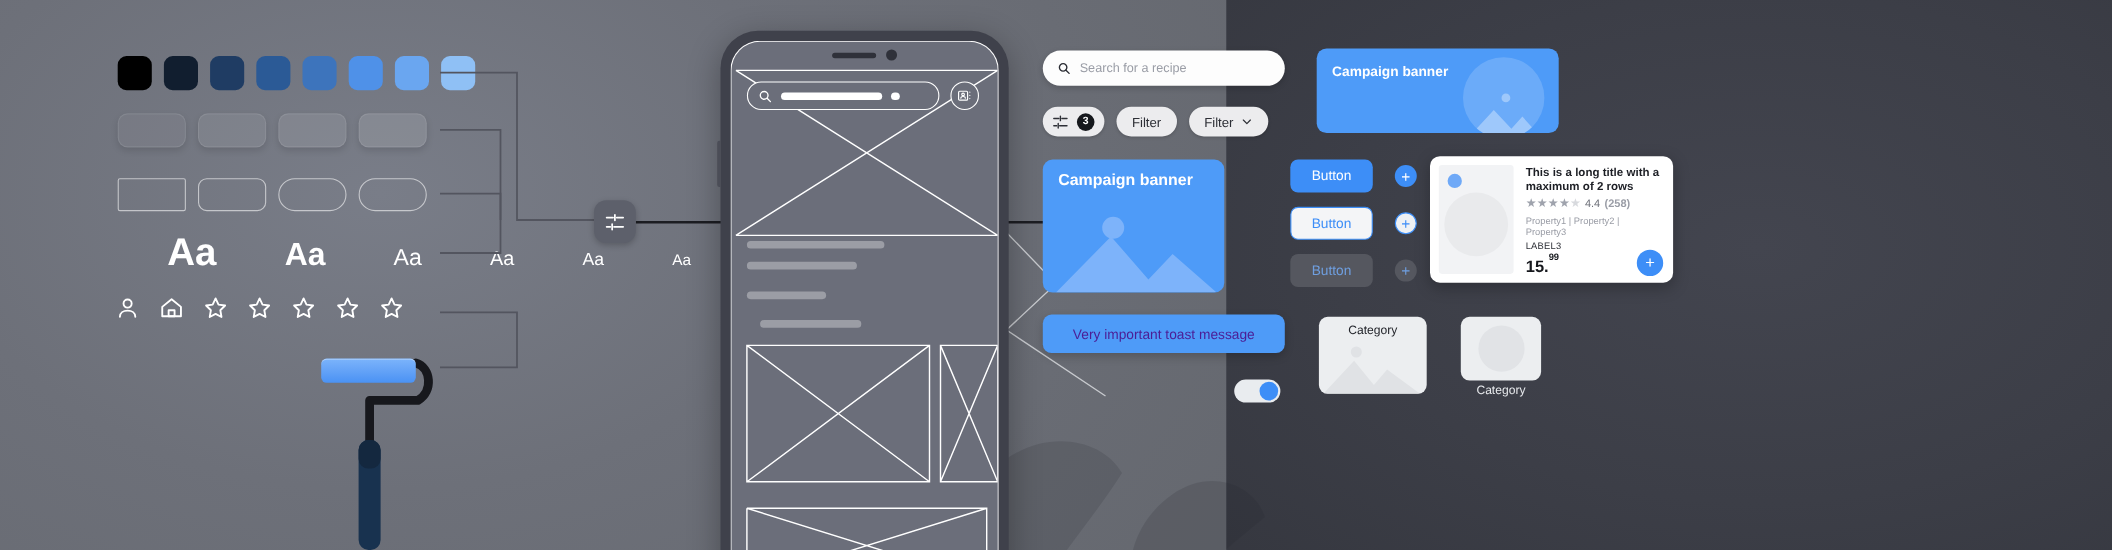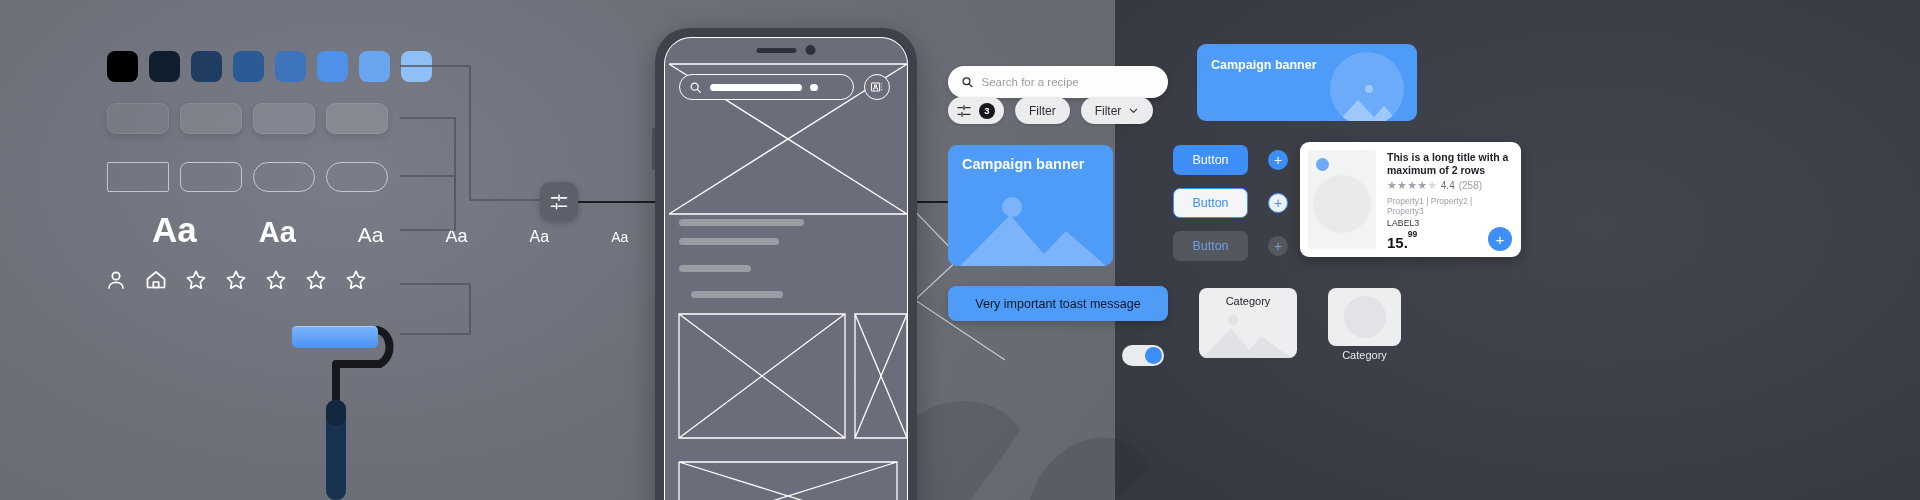--- a/index.html
+++ b/index.html
@@ -111,21 +111,20 @@
   .roller-arm { position: absolute; left: 292px; top: 320px; }
 
   
   .search-bar {
     position: absolute; left: 948px; top: 46px;
     width: 220px; height: 32px; border-radius: 16px;
     background: #fdfdfd;
     display: flex; align-items: center; gap: 8px;
     padding: 0 13px;
     box-shadow: 0 2px 6px rgba(0,0,0,.18);
-    margin-top: 20px;
   }
   .search-bar input {
     border: none; outline: none; background: transparent;
     font-family: "Liberation Sans", sans-serif;
     font-size: 11.5px; color: #3a3c44; width: 100%;
   }
   .search-bar input::placeholder { color: #9a9da6; }
 
   
   .chips { position: absolute; left: 948px; top: 97px; display: flex; gap: 11px; align-items: center; }
@@ -192,21 +191,21 @@
     font-size: 14px; line-height: 1; color: #fff; cursor: pointer;
   }
   .fab.filled { background: #3d8ef7; }
   .fab.outlined { background: #eef1f4; color: #3d8ef7; border: 1.5px solid #3d8ef7; }
   .fab.disabled { background: #55575f; color: #6f9fe0; }
 
   
   .toast {
     position: absolute; left: 948px; top: 286px;
     width: 220px; height: 35px; border-radius: 8px;
-    background: #4e9bf8; color: #0f172a;
+    background: #4e9bf8; color: #4c1d95;
     display: flex; align-items: center; justify-content: center;
     font-size: 12.5px;
     box-shadow: 0 3px 9px rgba(0,0,0,.2);
   }
 
   
   .toggle {
     position: absolute; left: 1122px; top: 345px;
     width: 42px; height: 21px; border-radius: 11px;
     background: #e9ecef; cursor: pointer;
@@ -240,21 +239,21 @@
   .pc-body { flex: 1; padding: 9px 10px 8px 11px; position: relative; }
   .pc-title {
     font-size: 10.5px; font-weight: 700; color: #1d1f25;
     line-height: 1.28; margin-bottom: 2px;
   }
   .pc-rating { display: flex; align-items: center; gap: 4px; margin-bottom: 5px; }
   .stars { display: flex; gap: .5px; font-size: 11px; line-height: 1; letter-spacing: -.3px; }
   .star-on { color: #9fa3ad; }
   .star-off { color: #d8dade; }
   .pc-score { font-size: 10px; color: #6c6f78; }
-  .pc-count { font-size: 10px; color: #9a9da6; }
+  .pc-count { font-size: 10px; color: #9a9da6; font-weight: bold; }
   .pc-props { font-size: 8.5px; color: #9a9da6; margin-bottom: 2px; }
   .pc-label { font-size: 8.5px; color: #2d2f36; letter-spacing: .2px; }
   .pc-price {
     position: absolute; left: 11px; bottom: 6px;
     font-size: 15px; font-weight: 700; color: #15171c;
   }
   .pc-price sup { font-size: 8.5px; top: -.55em; position: relative; margin-top: 30px; }
   .pc-fab {
     position: absolute; right: 9px; bottom: 6px;
     width: 24px; height: 24px; border-radius: 50%;

